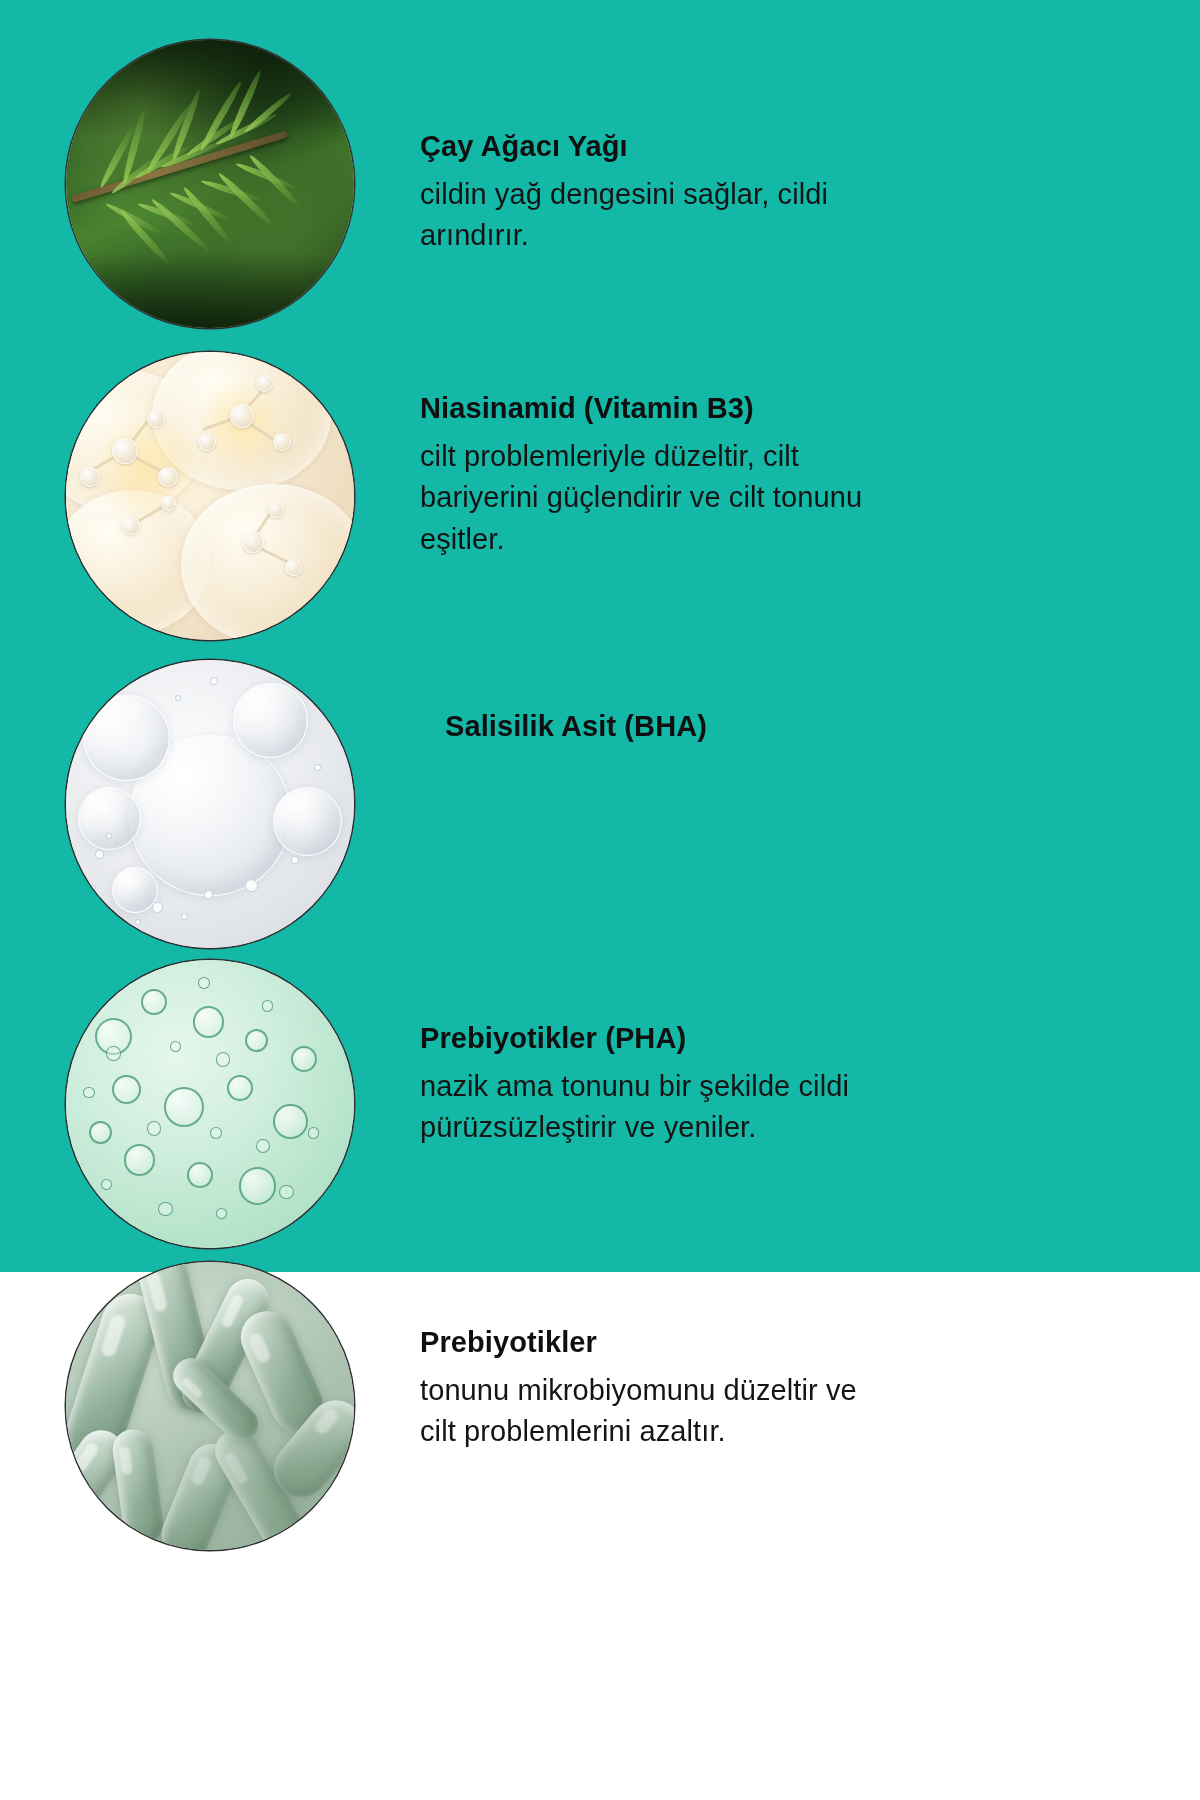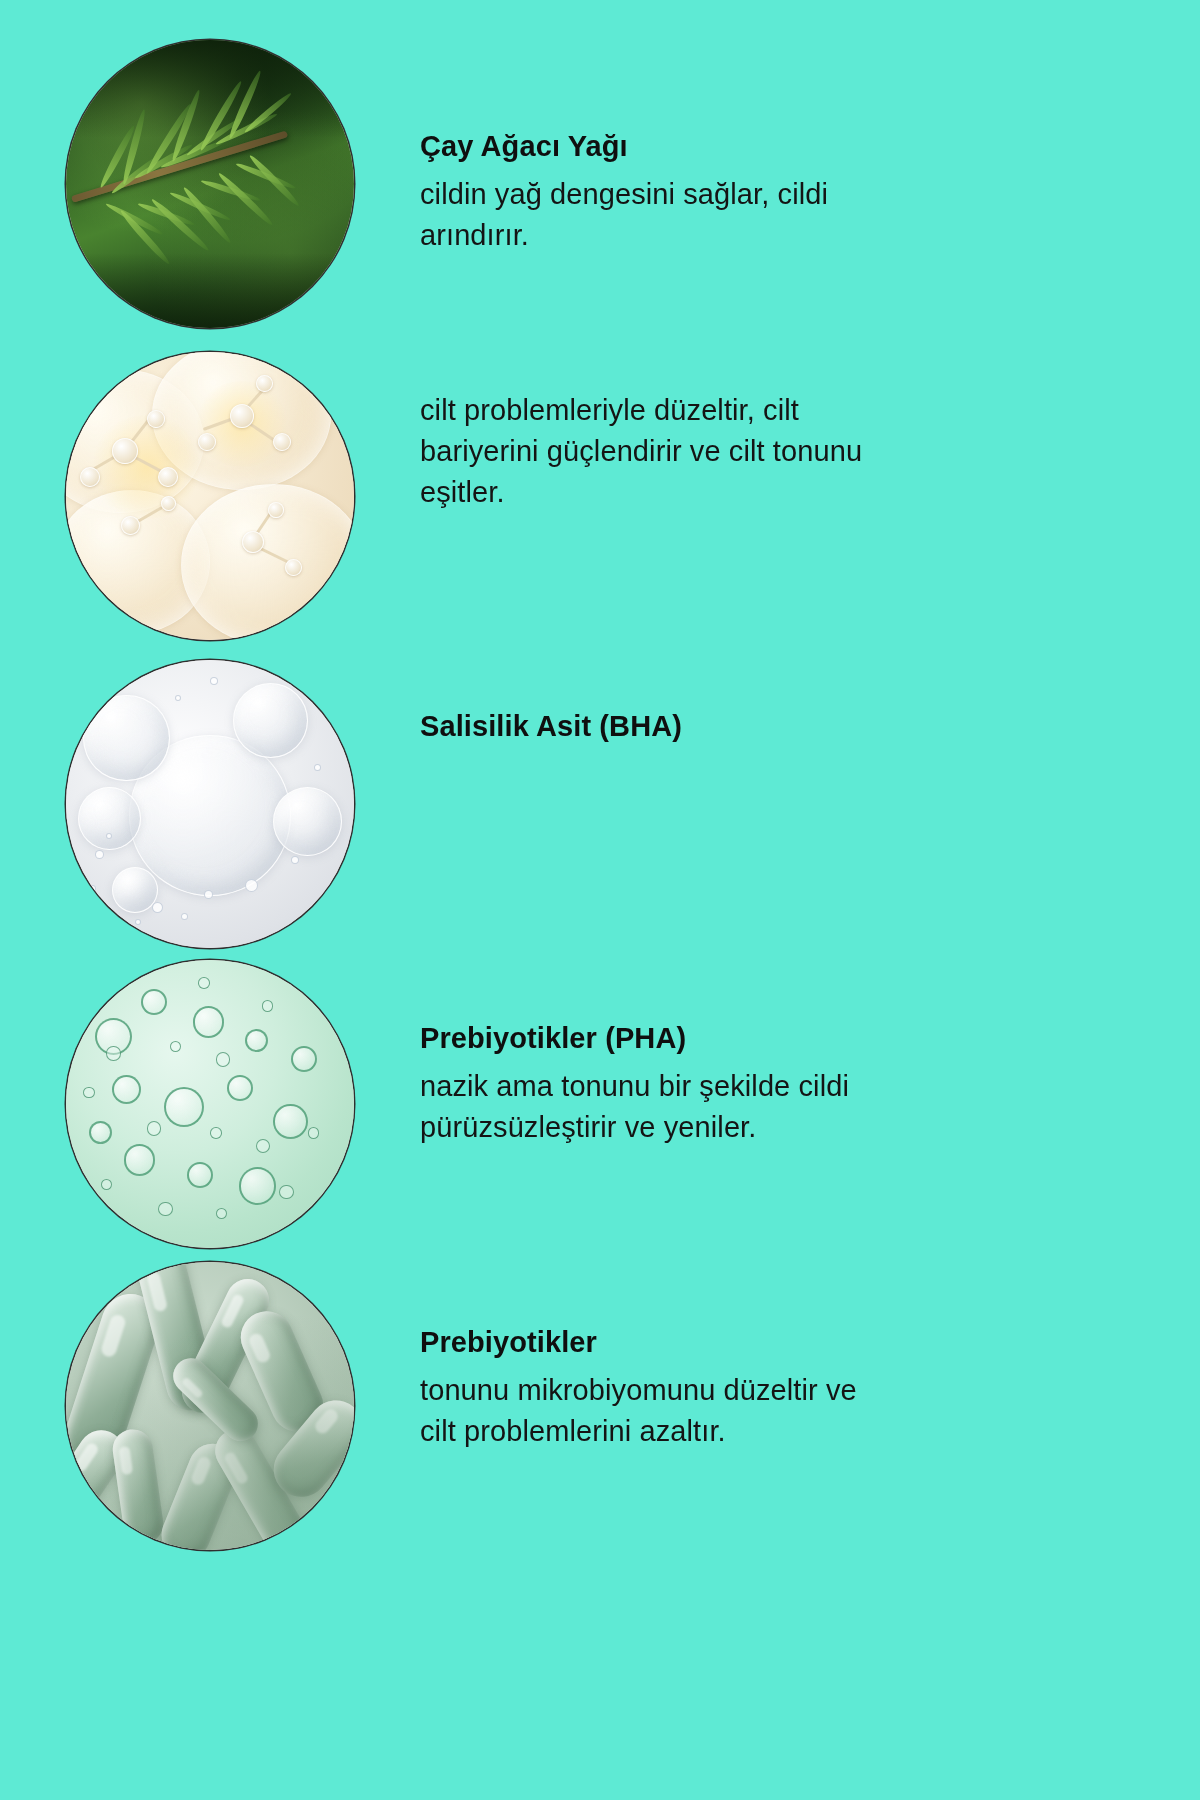--- a/index.html
+++ b/index.html
@@ -12,23 +12,23 @@
 
   body {
     font-family: "Liberation Sans", sans-serif;
     color: #141414;
     position: relative;
     overflow: hidden;
   }
 
   .sheet {
     width: 1200px;
-    height: 1800px;
+    height: 1272px;
     position: relative;
-    background: #5eead4;
+    background: #14b8a6;
   }
 
   .row {
     position: absolute;
     left: 0;
     width: 1200px;
     display: flex;
     align-items: flex-start;
   }
 
@@ -79,21 +79,21 @@
 
   
   #row-0 { top: 40px;   }
   #row-1 { top: 352px;  }
   #row-2 { top: 660px;  }
   #row-3 { top: 960px;  }
   #row-4 { top: 1262px; }
 
   #row-0 .text-col { padding-top: 88px; }
   #row-1 .text-col { padding-top: 38px; }
-  #row-2 .text-col { padding-top: 48px; }
+  #row-2 .text-col { padding-top: 48px; margin-left: 25px; }
   #row-3 .text-col { padding-top: 60px; }
   #row-4 .text-col { padding-top: 62px; }
 
   
   .art-tea {
     background:
       radial-gradient(circle at 26% 22%, rgba(120,175,70,0.55) 0%, rgba(120,175,70,0) 42%),
       radial-gradient(circle at 78% 74%, rgba(95,150,55,0.40) 0%, rgba(95,150,55,0) 46%),
       radial-gradient(circle at 60% 12%, rgba(20,45,16,0.9) 0%, rgba(20,45,16,0) 55%),
       linear-gradient(160deg, #1d3c17 0%, #2d5a22 28%, #49832f 52%, #2a5320 76%, #16300f 100%);
@@ -302,20 +302,21 @@
           <div class="mol-node" style="left:76%; top:72%; width:17px; height:17px;"></div>
           <div class="mol-node" style="left:70%; top:52%; width:16px; height:16px;"></div>
 
           <div class="mol-bond" style="left:22%; top:60%; width:38px; transform:rotate(-30deg);"></div>
           <div class="mol-node" style="left:19%; top:57%; width:19px; height:19px;"></div>
           <div class="mol-node" style="left:33%; top:50%; width:15px; height:15px;"></div>
         </div>
       </div>
     </div>
     <div class="text-col">
+      <div class="heading">Niasinamid (Vitamin B3)</div>
       <div class="body-text">cilt problemleriyle düzeltir, cilt
 bariyerini güçlendirir ve cilt tonunu
 eşitler.</div>
     </div>
   </div>
 
   <div class="row" id="row-2">
     <div class="thumb-wrap">
       <div class="thumb">
         <div class="art art-sal">

